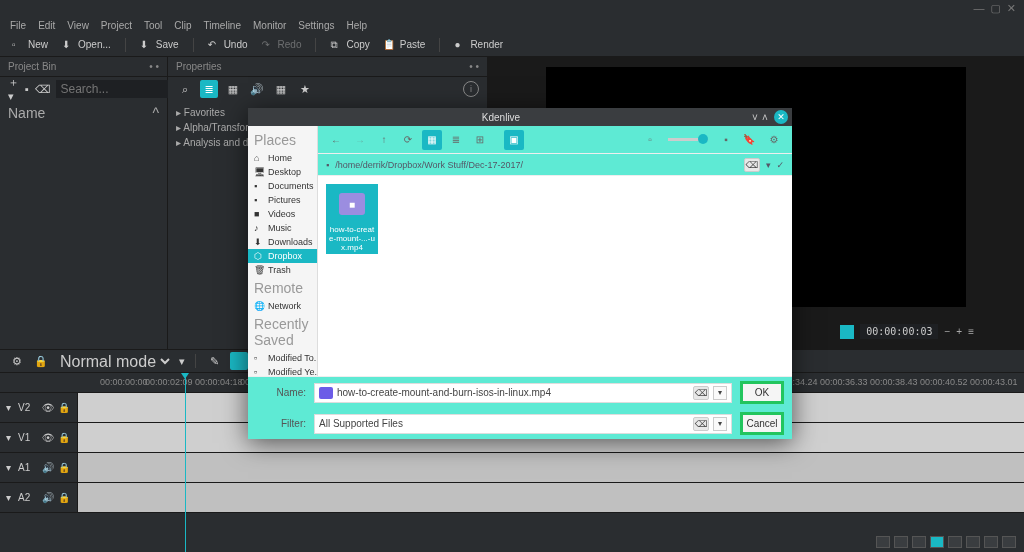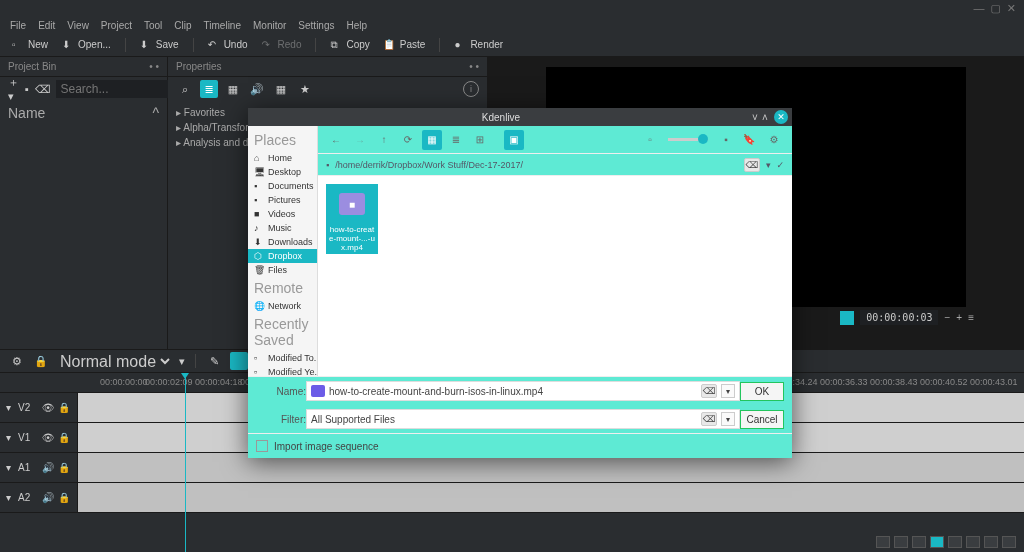--- a/index.html
+++ b/index.html
@@ -77,34 +77,34 @@
 .dlg-path-text { flex:1; }
 .dlg-path-icn { width:16px; height:14px; background:#e8e8e8; border:1px solid #ccc; border-radius:2px; display:flex; align-items:center; justify-content:center; color:#444; }
 
 .dlg-files { flex:1; padding:8px; background:#fff; display:flex; align-items:flex-start; gap:8px; }
 .file-tile { width:52px; text-align:center; }
 .file-thumb { width:52px; height:40px; background:#1ab8c4; border:2px solid #1ab8c4; display:flex; align-items:center; justify-content:center; }
 .file-thumb-inner { width:26px; height:22px; background:#9b8de0; border-radius:3px; display:flex; align-items:center; justify-content:center; color:#fff; }
 .file-name { background:#1ab8c4; color:#fff; font-size:8px; padding:2px; line-height:1.1; word-break:break-all; }
 
 .dlg-fields { border-top:1px solid #eee; }
-.dlg-field { display:flex; align-items:center; padding:4px 8px; gap:0; }
+.dlg-field { display:flex; align-items:center; padding:4px 8px; gap:8px; }
 .dlg-field-label { width:50px; text-align:right; color:#555; font-size:10px; }
 .dlg-field-input { flex:1; display:flex; align-items:center; gap:4px; background:#fff; border:1px solid #ddd; padding:2px 4px; font-size:10px; }
-.dlg-field-btn { width:44px; text-align:center; padding:3px 0; border:1px solid #22c55e; background:#f5f5f5; font-size:10px; color:#333; }
+.dlg-field-btn { width:44px; text-align:center; padding:3px 0; border:3px solid #22c55e; background:#f5f5f5; font-size:10px; color:#333; }
 .vid-badge { width:14px; height:12px; background:#6c5ce7; border-radius:2px; }
 .clear-icn { width:16px; height:14px; background:#e8e8e8; border:1px solid #ccc; border-radius:2px; display:flex; align-items:center; justify-content:center; font-size:9px; }
 .dropdown-arrow { width:14px; height:14px; border:1px solid #ccc; background:#fafafa; display:flex; align-items:center; justify-content:center; font-size:8px; }
 
 .dlg-bottom { padding:6px 8px; border-top:1px solid #eee; display:flex; align-items:center; gap:6px; font-size:10px; }
 .chk { width:12px; height:12px; border:1px solid #999; }
 
 .win-ctrl { display:flex; gap:6px; color:#777; }
 .tc-box { background:#1e2023; padding:2px 6px; font-family:monospace; font-size:10px; color:#ccc; }
-.mon-tc { position:absolute; top:310px; right:50px; display:flex; align-items:center; gap:6px; font-size:10px; color:#aaa; }
+.mon-tc { position:absolute; top:324px; right:50px; display:flex; align-items:center; gap:6px; font-size:10px; color:#aaa; }
 .mon-flag { width:14px; height:14px; background:#1ab8c4; }
 </style>
 </head>
 <body>
 
 <div class="topbar">
   <span></span>
   <div class="win-ctrl">
     <span>—</span>
     <span>▢</span>
@@ -330,21 +330,21 @@
       <div class="side-item">
           <span class="side-icn">⬇</span>
           <span>Downloads</span>
         </div>
       <div class="side-item active">
           <span class="side-icn">⬡</span>
           <span>Dropbox</span>
         </div>
       <div class="side-item">
           <span class="side-icn">🗑</span>
-          <span>Files</span>
+          <span>Trash</span>
         </div>
       <div class="side-section">Remote</div>
       <div class="side-item">
           <span class="side-icn">🌐</span>
           <span>Network</span>
         </div>
       <div class="side-section">Recently Saved</div>
       <div class="side-item">
           <span class="side-icn">▫</span>
           <span>Modified To...</span>
@@ -411,17 +411,13 @@
     <div class="dlg-field">
       <span class="dlg-field-label">Filter:</span>
       <div class="dlg-field-input">
         <span style="flex:1">All Supported Files</span>
         <span class="clear-icn">⌫</span>
         <span class="dropdown-arrow">▾</span>
       </div>
       <div class="dlg-field-btn">Cancel</div>
     </div>
   </div>
-  <div class="dlg-bottom">
-    <span class="chk"></span>
-    <span>Import image sequence</span>
-  </div>
 </div>
 
 </body></html>

